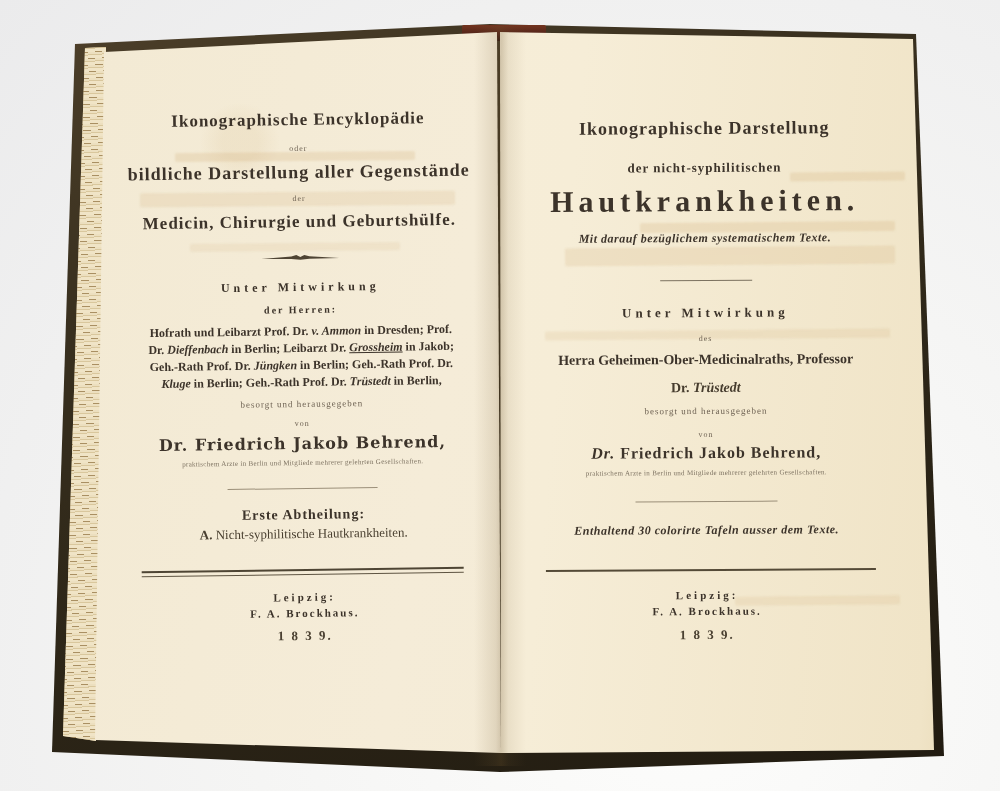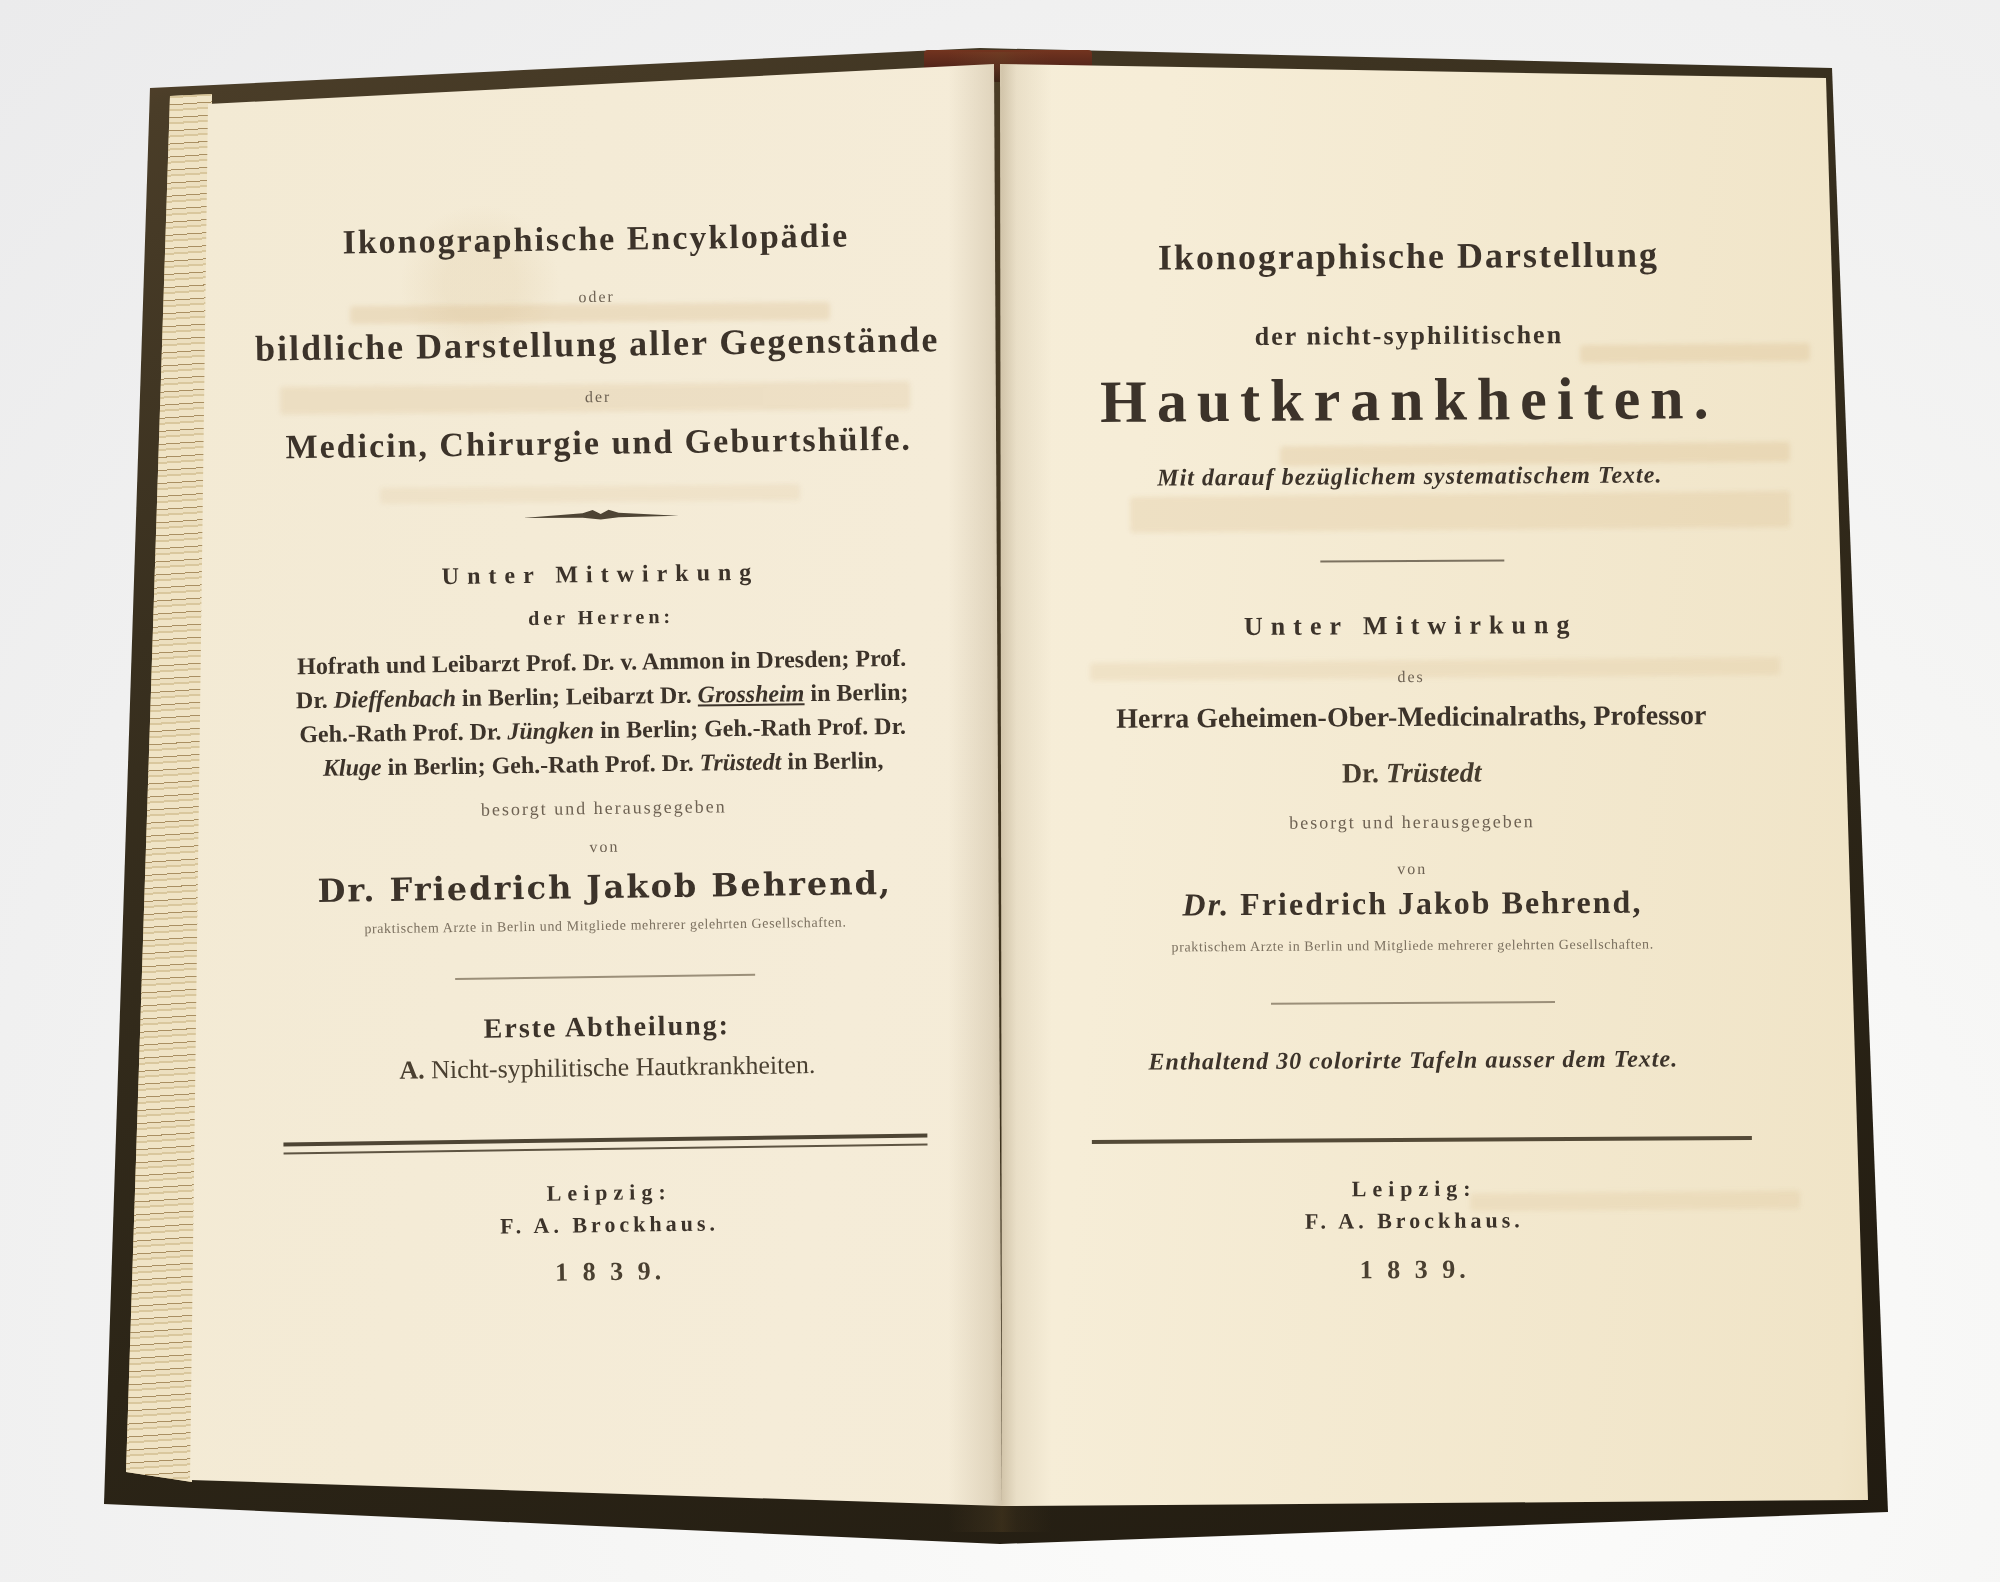--- a/index.html
+++ b/index.html
@@ -94,22 +94,22 @@
 
       <div class="line" style="top:164px;">
         <svg width="78" height="8" viewBox="0 0 78 8">
             <polygon points="0,4.5 30,2.5 35,1 39,3 43,1 48,2.5 78,4.5 48,4.8 39,5.8 30,4.8" fill="#4e4434"></polygon>
           </svg>
       </div>
 
       <div class="line fat spaced" style="top:190px;font-size:12px;">Unter Mitwirkung</div>
       <div class="line fat" style="top:214px;font-size:10px;letter-spacing:2px;">der Herren:</div>
 
-      <div class="line fat" style="top:234px;font-size:12px;"><span>Hofrath und Leibarzt Prof. Dr. </span><span style=" text-align: center;">v. Ammon</span><span> in Dresden; Prof.</span></div>
-      <div class="line fat" style="top:251px;font-size:12px;"><span>Dr. </span><span style="font-style: italic; text-align: right;">Dieffenbach</span><span> in Berlin; Leibarzt Dr. </span><span style="font-style: italic; text-decoration: underline;">Grossheim</span><span> in Berlin;</span></div>
+      <div class="line fat" style="top:234px;font-size:12px;"><span>Hofrath und Leibarzt Prof. Dr. </span><span style="font-style: italic; text-align: center;">v. Ammon</span><span> in Dresden; Prof.</span></div>
+      <div class="line fat" style="top:251px;font-size:12px;"><span>Dr. </span><span style="font-style: italic; text-align: right;">Dieffenbach</span><span> in Berlin; Leibarzt Dr. </span><span style="font-style: italic; text-decoration: underline;">Grossheim</span><span> in Jakob;</span></div>
       <div class="line fat" style="top:268px;font-size:12px;"><span>Geh.-Rath Prof. Dr. </span><span style="font-style: italic;">Jüngken</span><span> in Berlin; Geh.-Rath Prof. Dr.</span></div>
       <div class="line fat" style="top:285px;font-size:12px;"><span style="font-style: italic;">Kluge</span><span> in Berlin; Geh.-Rath Prof. Dr. </span><span style="font-style: italic;">Trüstedt</span><span> in Berlin,</span></div>
 
       <div class="line tiny" style="top:309px;font-size:9px;">besorgt und herausgegeben</div>
       <div class="line tiny" style="top:329px;">von</div>
       <div class="line fat" style="top:344px;font-size:16px;letter-spacing:1px;font-family:'DejaVu Serif',serif;">Dr. Friedrich Jakob Behrend,</div>
       <div class="line micro" style="top:369px;">praktischem Arzte in Berlin und Mitgliede mehrerer gelehrten Gesellschaften.</div>
 
       <div class="rule" style="top:398px;left:122px;width:150px;"></div>
 

